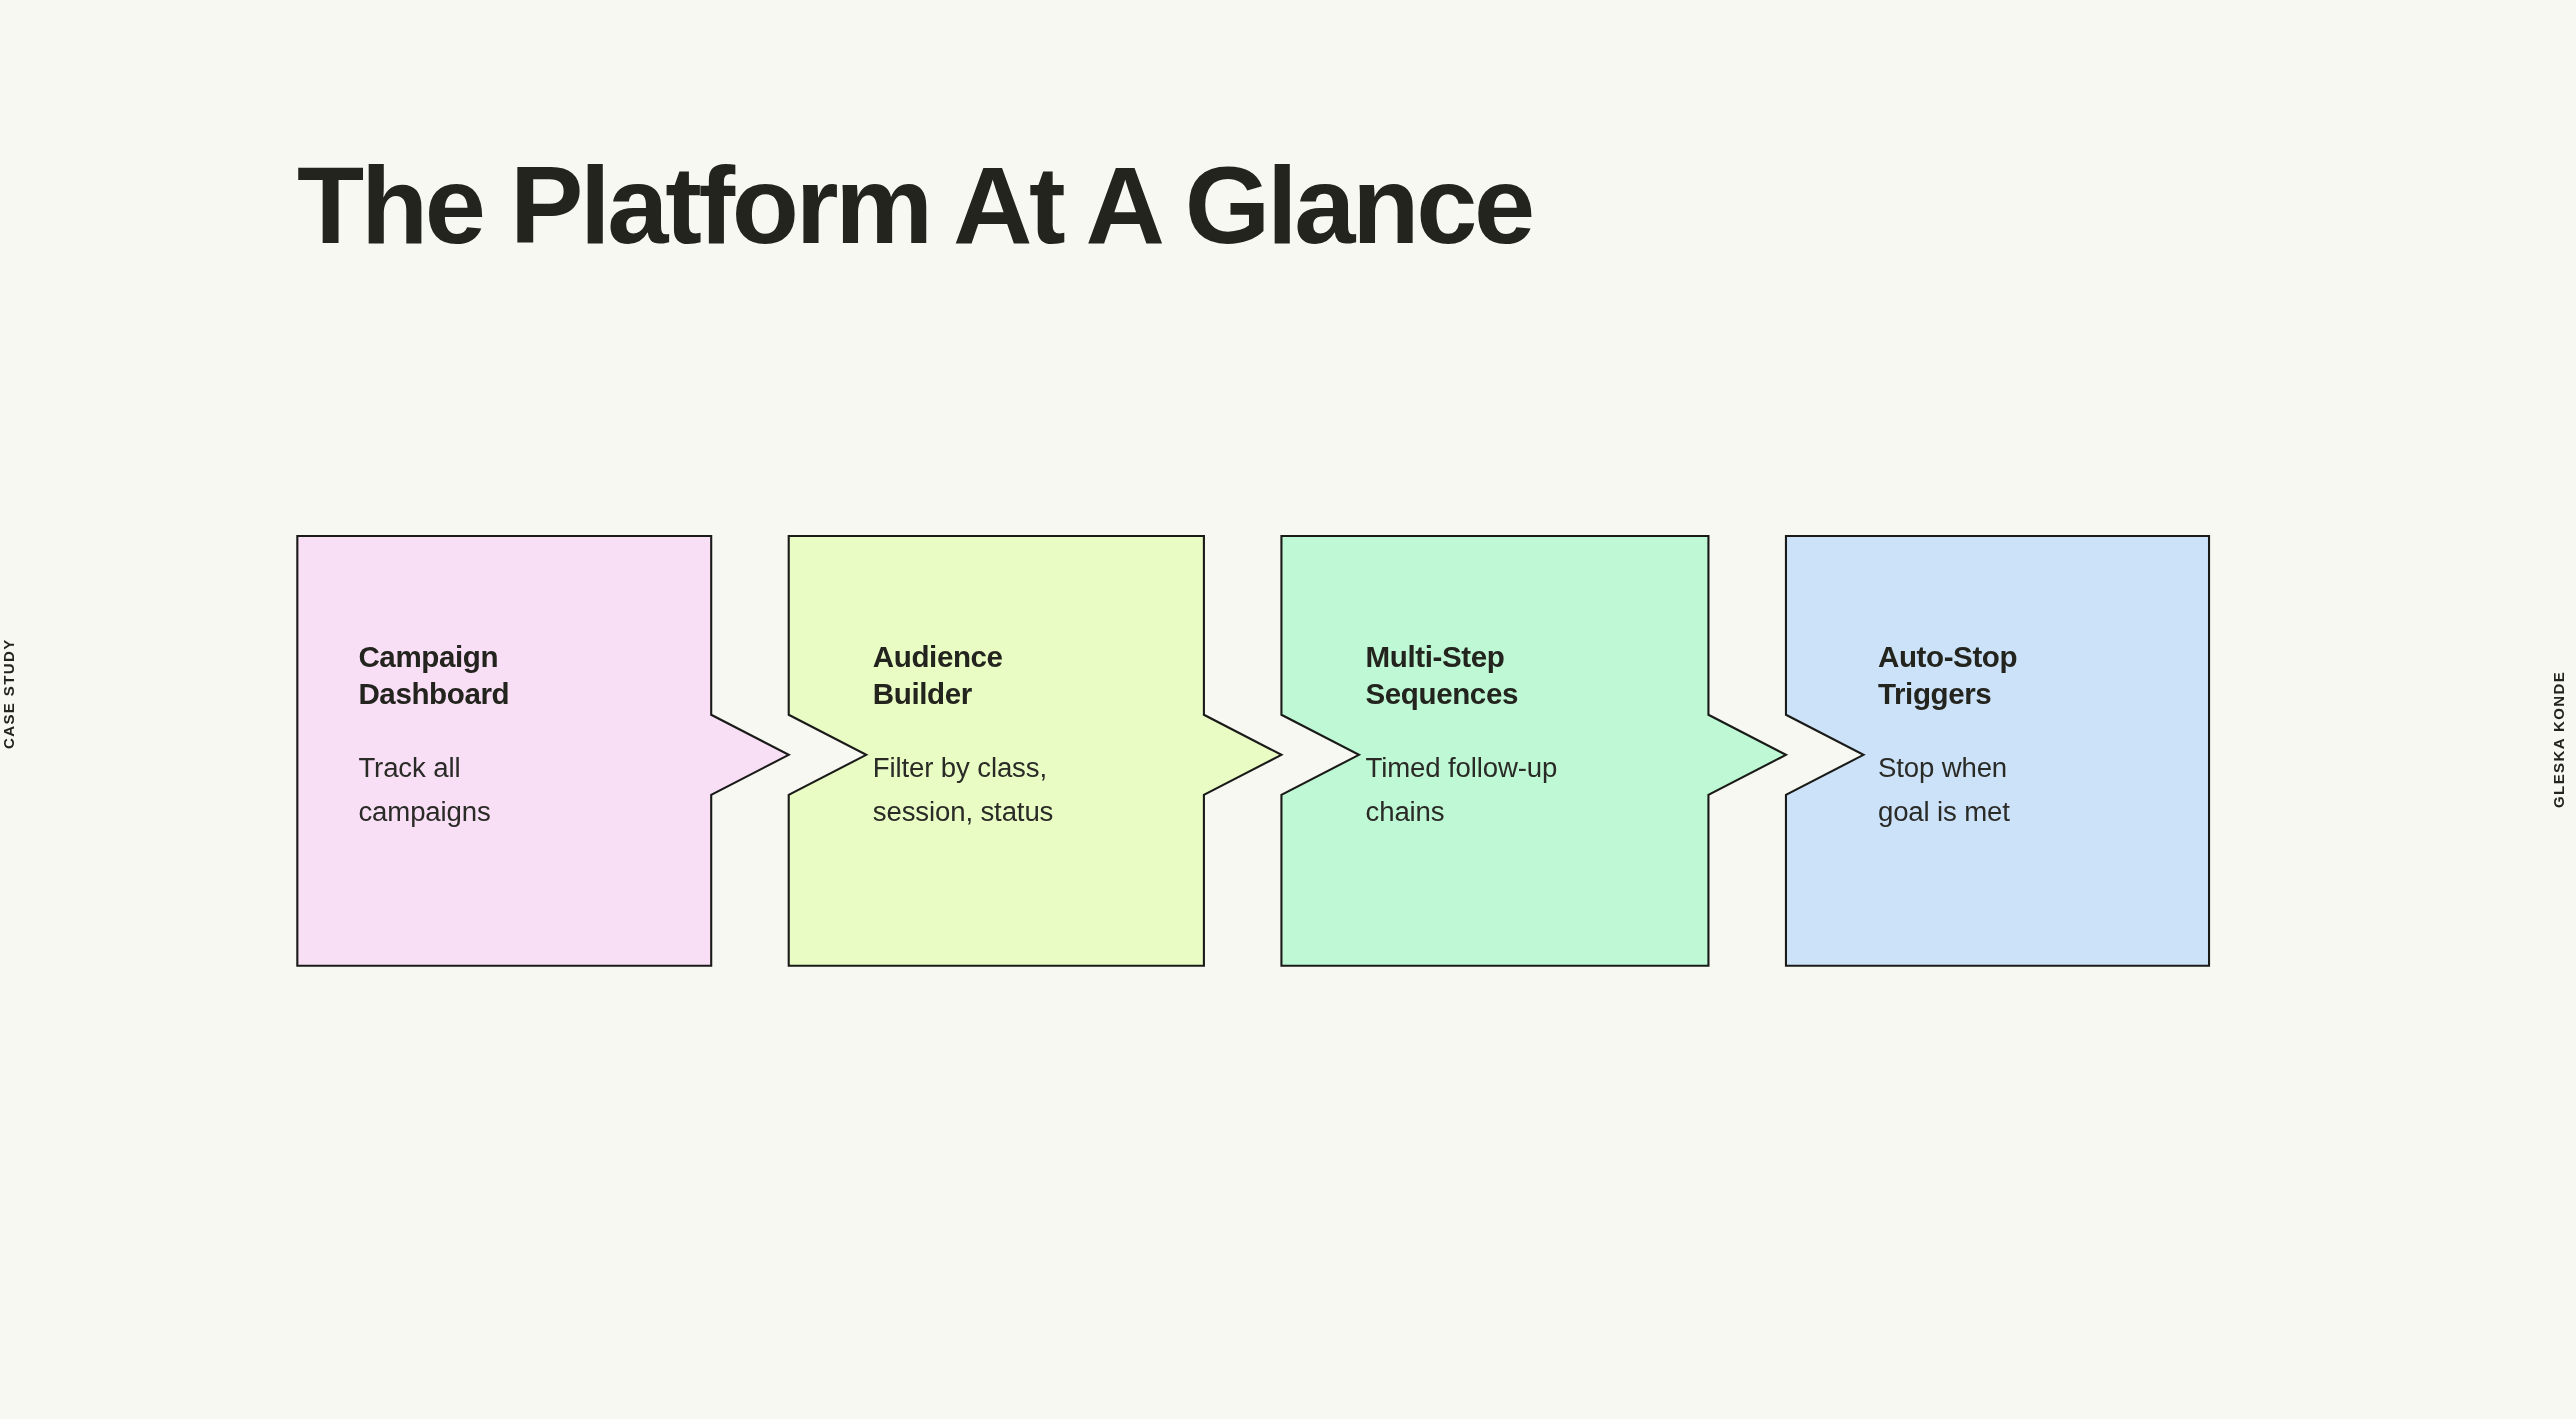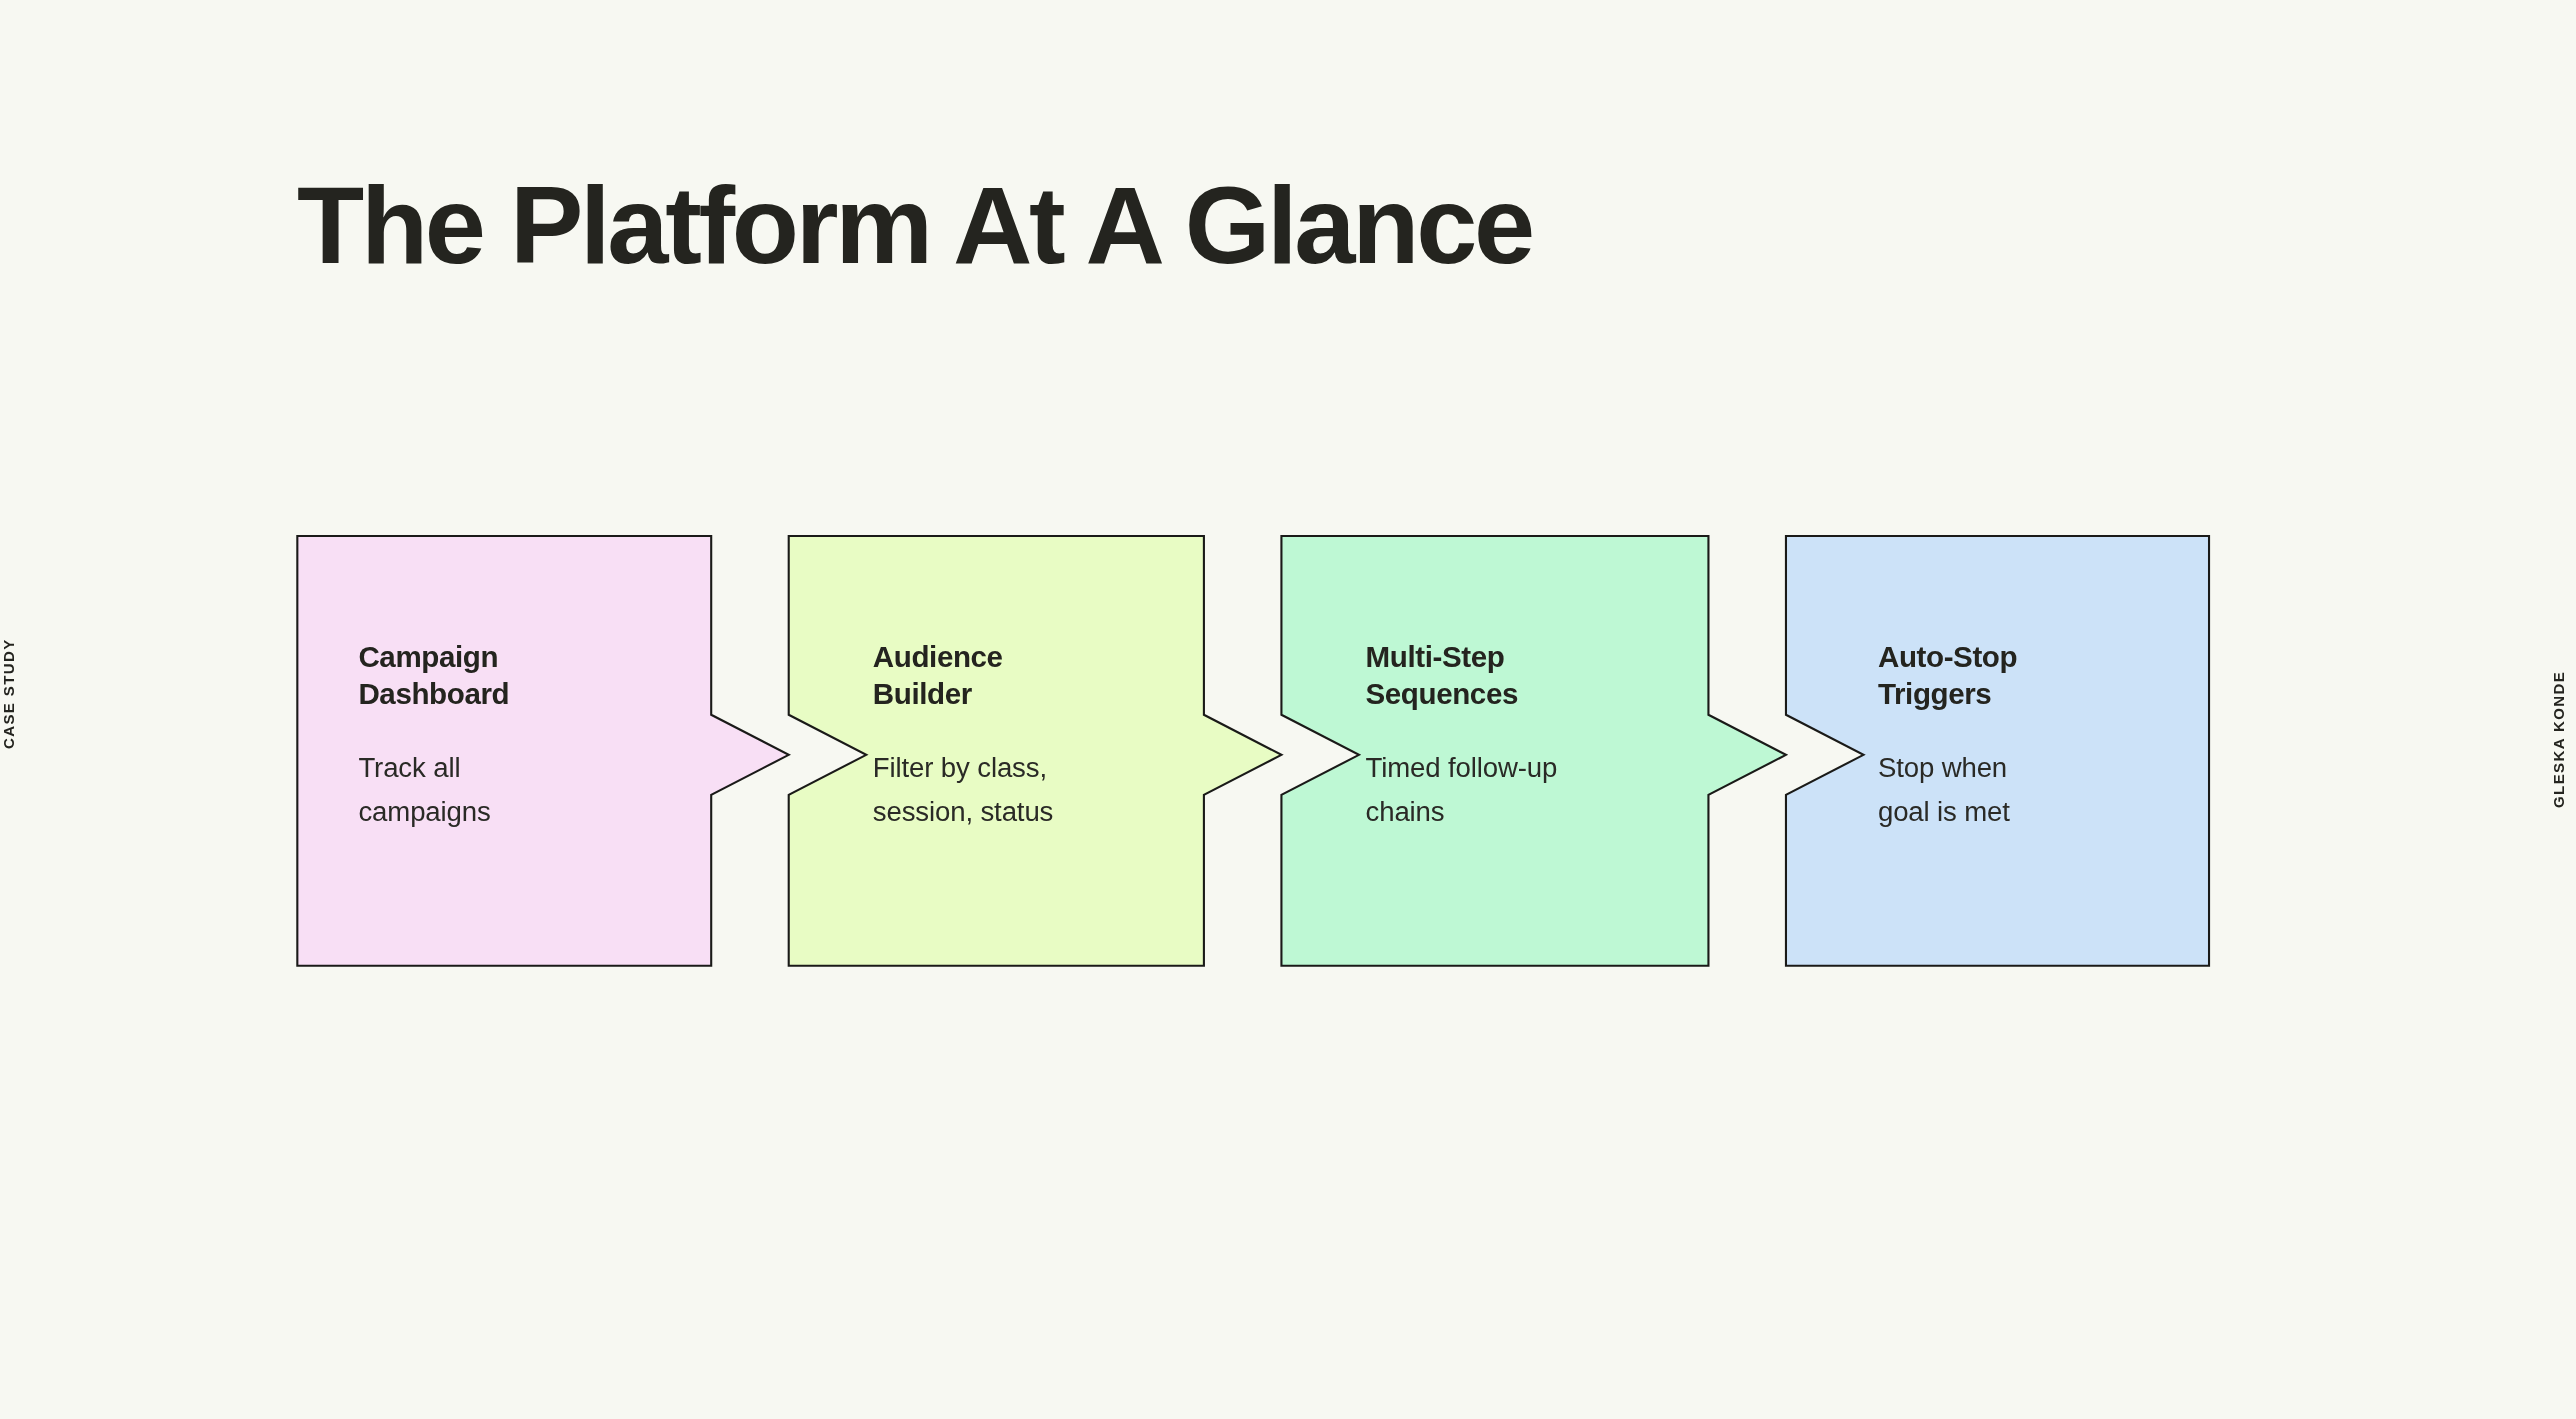--- a/index.html
+++ b/index.html
@@ -16,21 +16,20 @@
   #page-title{
     position:absolute;
     left:297px;
     top:150px;
     font-size:110px;
     font-weight:bold;
     letter-spacing:-3.3px;
     line-height:1.0;
     color:#24241F;
     white-space:nowrap;
-    margin-top:20px;
   }
 
   
   .side-label{
     position:absolute;
     font-size:15px;
     font-weight:bold;
     letter-spacing:1.4px;
     color:#24241F;
     white-space:nowrap;

